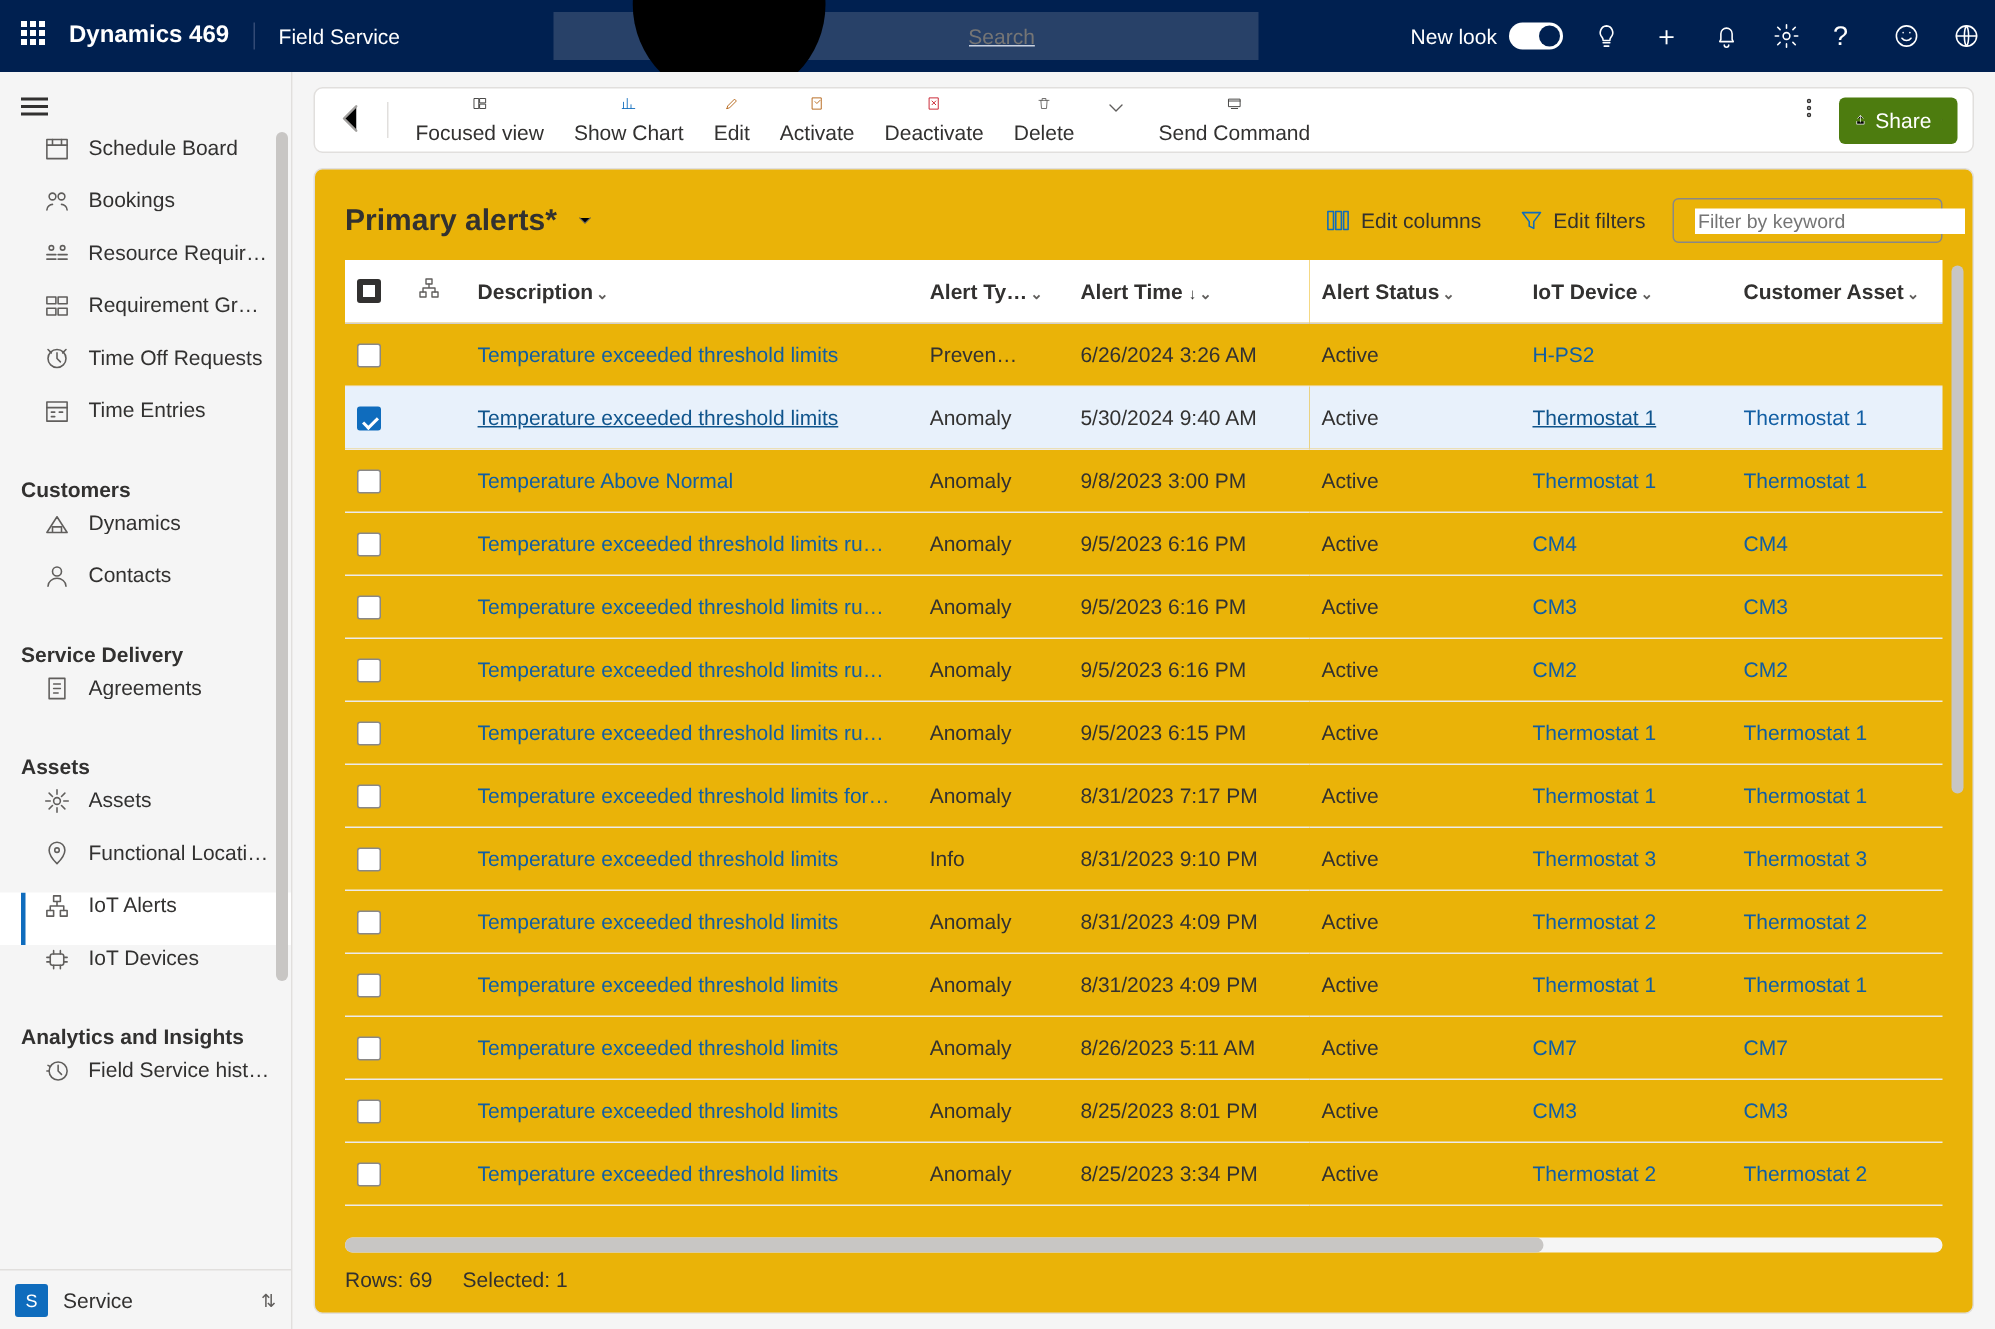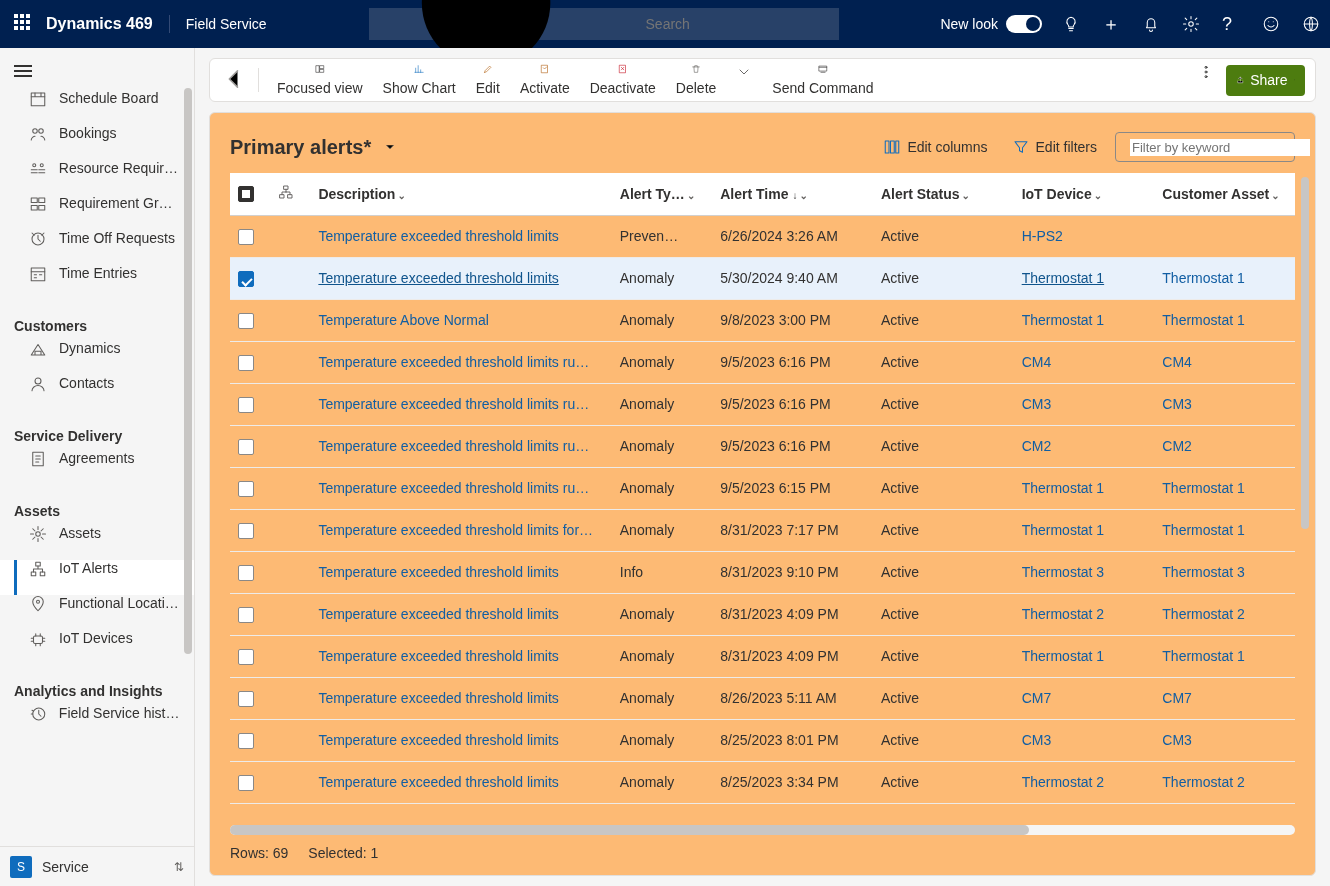--- a/index.html
+++ b/index.html
@@ -5,21 +5,21 @@
   * { box-sizing: border-box; }
   html, body { margin:0; padding:0; height:100%; font-family:"Segoe UI", Arial, sans-serif; font-size:14px; color:#323130; background:#fff;}
   
   .topbar { height:48px; background:#002050; color:#fff; display:flex; align-items:center; padding:0 10px; }
   .topbar .waffle { width:20px; height:20px; display:grid; grid-template-columns:repeat(3,4px); grid-template-rows:repeat(3,4px); gap:2px; margin:0 12px 0 4px;}
   .topbar .waffle span{ background:#fff;}
   .topbar .brand { font-weight:600; font-size:16px; padding-right:16px; border-right:1px solid #334a75; margin-right:16px;}
   .topbar .app { font-size:14px;}
   .topbar .spacer{ flex:1;}
   .search-box { display:flex; align-items:center; background:#284168; color:#cbd3e1; height:32px; width:470px; padding:0 10px; gap:8px; margin:0 20px;}
-  .search-box input { background:transparent; border:none; outline:none; color:#cbd3e1; font-size:14px; flex:1;}
+  .search-box input { background:transparent; border:none; outline:none; color:#cbd3e1; font-size:14px; flex:1;text-decoration:underline;}
   .newlook { display:flex; align-items:center; gap:8px; margin-right:6px; font-size:14px;}
   .toggle { width:36px; height:18px; border-radius:9px; background:#fff; position:relative; display:inline-block;}
   .toggle::after{ content:""; width:14px; height:14px; border-radius:50%; background:#002050; position:absolute; right:2px; top:2px;}
   .top-icons { display:flex; gap:22px; margin-left:14px; align-items:center;}
   .top-icons svg, .top-icons .glyph { width:18px; height:18px; stroke:#fff; fill:none; display:block;}
   .top-icons .glyph{ color:#fff; font-size:18px; line-height:1;}
   
   .shell { display:flex; height:calc(100% - 48px);}
   .nav { width:195px; background:#f5f5f5; border-right:1px solid #e1dfdd; padding:8px 0 0 0; position:relative; overflow:hidden;}
   .nav .hamburger { padding:6px 14px 10px;}
@@ -39,21 +39,21 @@
   .main { flex:1; background:#f5f5f5; padding:10px 14px; overflow:hidden; display:flex; flex-direction:column;}
   .cmdbar { background:#fff; border:1px solid #e1dfdd; border-radius:6px; height:44px; display:flex; align-items:center; padding:0 10px; gap:4px;}
   .cmdbar .back{ width:28px; text-align:center; color:#a19f9d;}
   .cmdbar .sep{ width:1px; height:24px; background:#e1dfdd; margin:0 6px;}
   .cmd { display:flex; align-items:center; gap:6px; padding:0 8px; height:32px; border-radius:4px; cursor:default; white-space:nowrap;flex-direction:column;}
   .cmd svg{width:16px;height:16px;fill:none;}
   .cmdbar .flex{flex:1;}
   .share-btn{ background:#4d7c0f; color:#fff; border-radius:4px; padding:0 10px; height:31px; display:flex; align-items:center; gap:6px;}
   .share-btn svg{stroke:#fff;}
   
-  .card{ background:#fdba74; border:1px solid #e1dfdd; border-radius:6px; margin-top:10px; flex:1; display:flex; flex-direction:column; overflow:hidden;}
+  .card{ background:#eab308; border:1px solid #e1dfdd; border-radius:6px; margin-top:10px; flex:1; display:flex; flex-direction:column; overflow:hidden;}
   .card-head{ display:flex; align-items:center; padding:18px 20px 10px; gap:12px;}
   .view-title{ font-size:20px; font-weight:600;}
   .card-head .flex{flex:1;}
   .ghost{ display:flex; align-items:center; gap:6px; color:#323130; padding:0 6px; height:32px; cursor:default;}
   .ghost svg{width:18px;height:18px;stroke:#0f6cbd;fill:none;}
   .filter-input{ border:1px solid #8a8886; border-radius:4px; height:30px; width:180px; display:flex; align-items:center; padding:0 8px; gap:6px;}
   .filter-input input{ border:none; outline:none; flex:1; font-size:13px;}
   
   .grid-wrap{ flex:1; overflow:auto; padding:0 20px;}
   table{ border-collapse:collapse; width:100%; table-layout:fixed;}
@@ -224,37 +224,37 @@
         </div>
         <div class="nav-head">Assets</div>
         <div class="nav-item">
           <span class="accent"></span>
           <svg viewBox="0 0 24 24">
             <circle cx="12" cy="12" r="3"></circle>
             <path d="M12 2v4M12 18v4M2 12h4M18 12h4M5 5l3 3M16 16l3 3M19 5l-3 3M8 16l-3 3"></path>
           </svg>
           <span class="label">Assets</span>
         </div>
+        <div class="nav-item">
+          <span class="accent"></span>
+          <svg viewBox="0 0 24 24">
+            <path d="M12 21s-7-7-7-12a7 7 0 0 1 14 0c0 5-7 12-7 12z"></path>
+            <circle cx="12" cy="9" r="2"></circle>
+          </svg>
+          <span class="label">Functional Locati…</span>
+        </div>
         <div class="nav-item selected">
           <span class="accent"></span>
           <svg viewBox="0 0 24 24">
             <rect x="9" y="3" width="6" height="5"></rect>
             <rect x="3" y="16" width="6" height="5"></rect>
             <rect x="15" y="16" width="6" height="5"></rect>
             <path d="M12 8v4M12 12H6v4M12 12h6v4"></path>
           </svg>
           <span class="label">IoT Alerts</span>
-        </div>
-        <div class="nav-item">
-          <span class="accent"></span>
-          <svg viewBox="0 0 24 24">
-            <path d="M12 21s-7-7-7-12a7 7 0 0 1 14 0c0 5-7 12-7 12z"></path>
-            <circle cx="12" cy="9" r="2"></circle>
-          </svg>
-          <span class="label">Functional Locati…</span>
         </div>
         <div class="nav-item">
           <span class="accent"></span>
           <svg viewBox="0 0 24 24">
             <rect x="6" y="8" width="12" height="10" rx="2"></rect>
             <path d="M9 8V5M15 8V5M9 18v3M15 18v3M6 11H3M6 15H3M18 11h3M18 15h3"></path>
           </svg>
           <span class="label">IoT Devices</span>
         </div>
         <div class="nav-head">Analytics and Insights</div>

